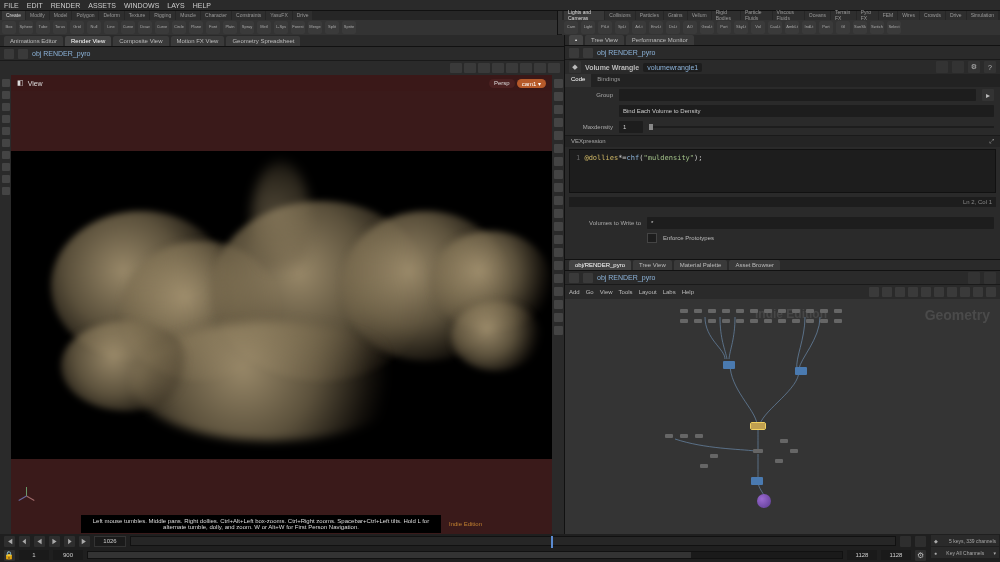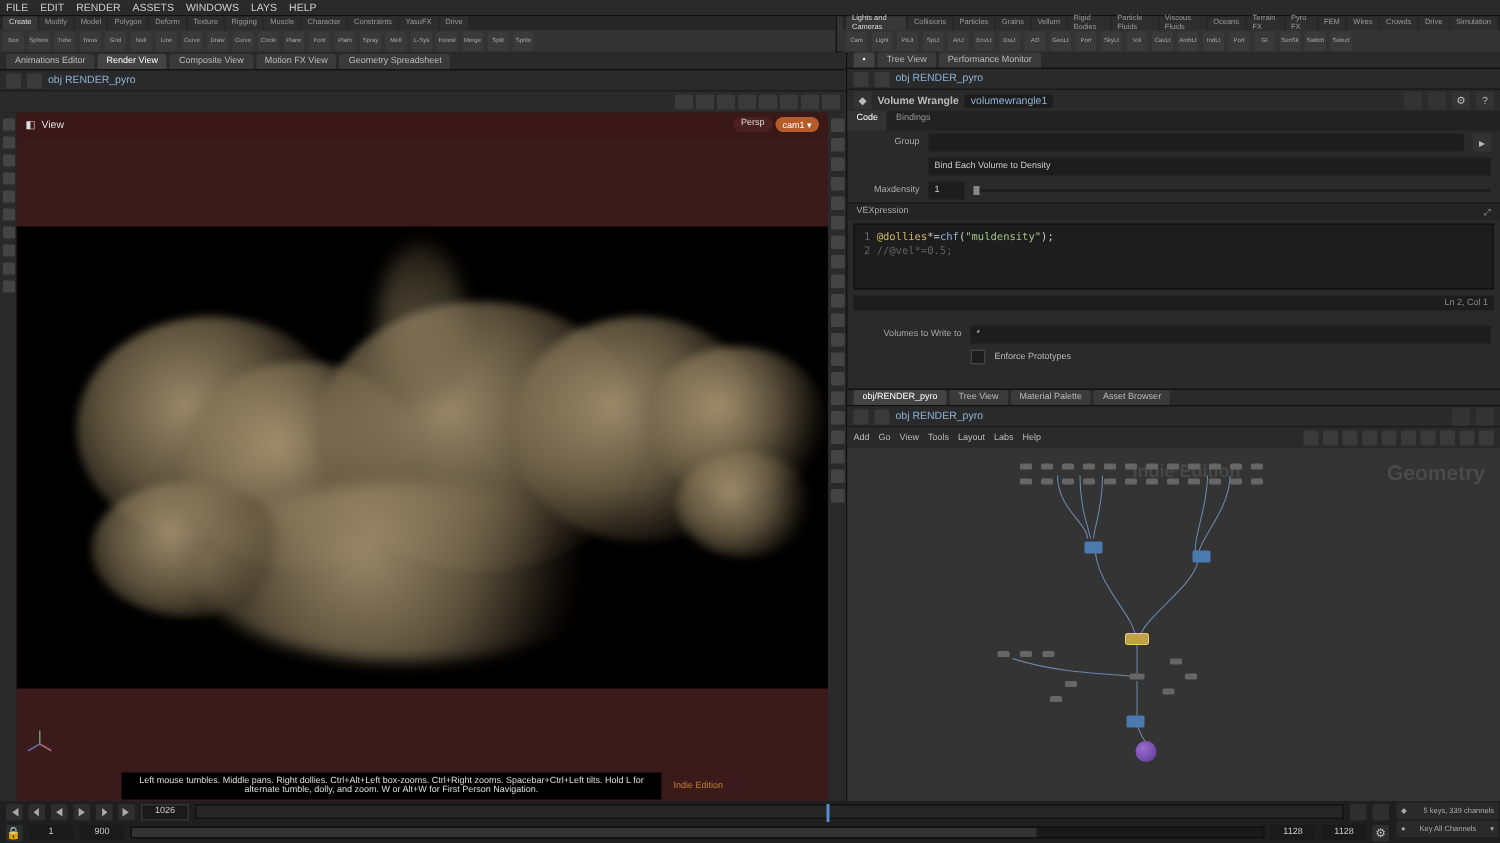--- a/index.html
+++ b/index.html
@@ -356,21 +356,20 @@
         <div style="flex:1; height:2px; background:#1d1d1d; position:relative;">
             <div style="position:absolute;left:0;top:-2px;width:4px;height:6px;background:#888;"></div>
           </div>
       </div>
       <div class="section-head">
         <span>VEXpression</span>
         <span style="float:right;">⤢</span>
       </div>
       <div class="code-area">
         <div><span style="color:#666;">1 </span><span class="kw">@dollies</span>*=<span class="fn">chf</span>(<span class="str">"muldensity"</span>);</div>
-        <div><span style="color:#666;">2 </span><span style="color:#606060;">//@vel*=0.5;</span></div>
       </div>
       <div class="code-status">
           <span>Ln 2, Col 1</span>
         </div>
       <div class="param-row" style="margin-top:6px;">
         <div class="plabel" style="width:70px;">Volumes to Write to</div>
         <div class="pfield">*</div>
       </div>
       <div class="param-row">
         <div class="plabel" style="width:70px;"></div>

